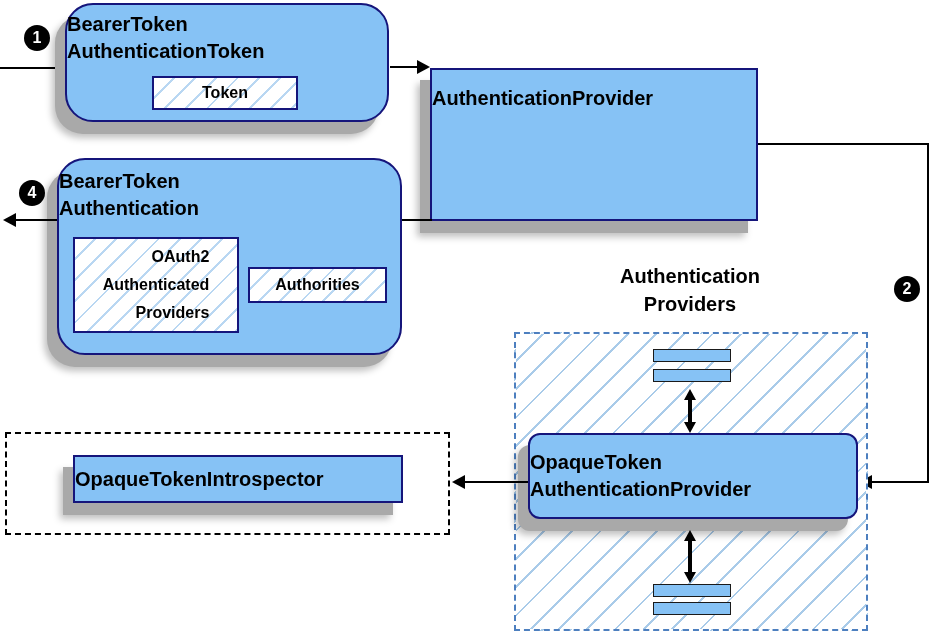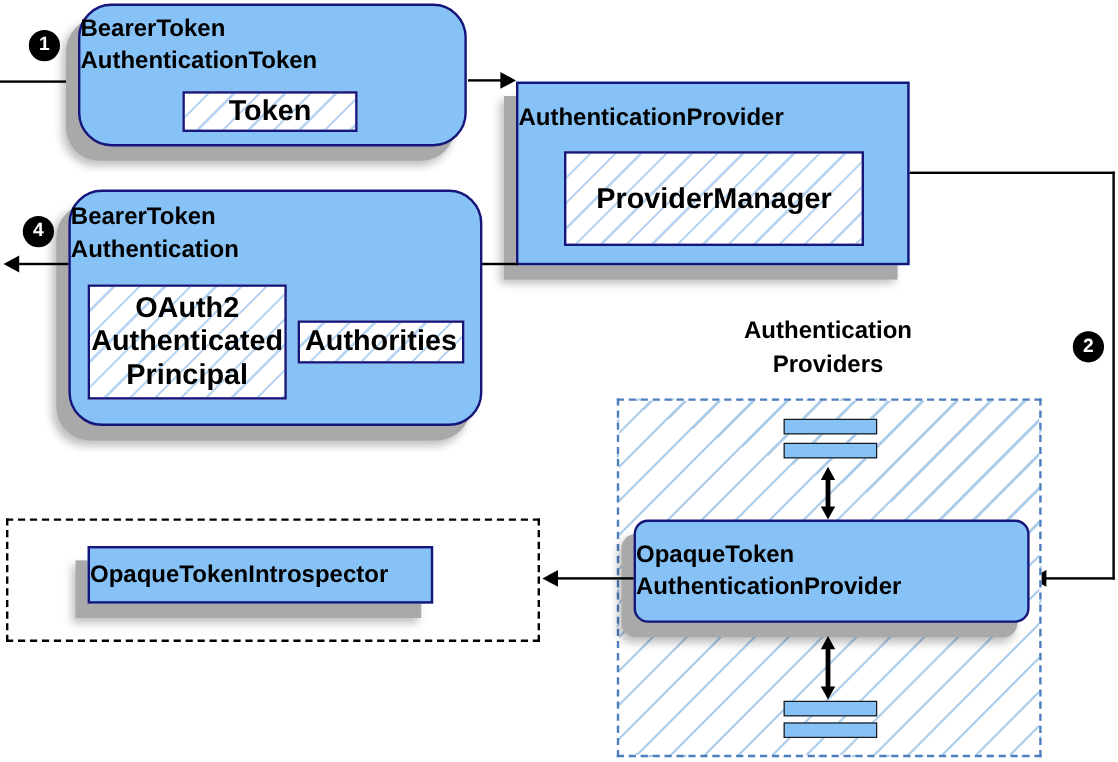--- a/index.html
+++ b/index.html
@@ -22,22 +22,22 @@
     border:2px solid var(--node-border);box-sizing:border-box;
     box-shadow:-10px 12px 0 0 #a9a9a9, -13px 16px 7px rgba(0,0,0,0.25);
   }
   .rounded{border-radius:28px;}
   .node-title{
     width:100%;text-align:left;font-size:20px;line-height:27px;
     white-space:pre-line;letter-spacing:0;
   }
   .inner-box{
     position:absolute;box-sizing:border-box;border:2px solid var(--node-border);
-    display:flex;align-items:center;justify-content:center;text-align:center;
-    font-size:24px;line-height:28px;white-space:pre-line;
+    display:flex;align-items:center;justify-content:center;text-align:right;
+    font-size:16px;line-height:28px;white-space:pre-line;
     background:
       repeating-linear-gradient(135deg, rgba(0,0,0,0) 0px, rgba(0,0,0,0) 13px,
         var(--hatch-line) 13px, var(--hatch-line) 15px),#fff;
   }
   .group-area{
     position:absolute;box-sizing:border-box;border:2px dashed var(--group-border);
     background:
       repeating-linear-gradient(135deg, rgba(0,0,0,0) 0px, rgba(0,0,0,0) 18px,
         var(--group-hatch-line) 18px, var(--group-hatch-line) 20px),#fff;
   }
@@ -77,31 +77,30 @@
     <div class="node-title" style="margin-top:6px;">BearerToken
 AuthenticationToken</div>
     <div class="inner-box" style="left:85px;top:71px;width:146px;height:34px;">Token</div>
   </div>
 
   <div class="line h" style="left:390px;top:66px;width:30px;"></div>
   <div class="tri right" style="left:417px;top:60px;"></div>
 
   <div class="node" style="left:430px;top:68px;width:328px;height:153px;">
     <div class="node-title" style="margin-top:15px;">AuthenticationProvider</div>
-    <div class="inner-box" style="left:38px;top:56px;width:250px;height:79px;">ProviderManager</div>
   </div>
 
   <div class="line h" style="left:400px;top:219px;width:32px;"></div>
 
   <div class="node rounded" style="left:57px;top:158px;width:345px;height:197px;">
     <div class="node-title" style="margin-top:8px;">BearerToken
 Authentication</div>
     <div class="inner-box" style="left:14px;top:77px;width:166px;height:96px;">OAuth2
 Authenticated
-Principal</div>
+Providers</div>
     <div class="inner-box" style="left:189px;top:107px;width:139px;height:36px;">Authorities</div>
   </div>
 
   <div class="line h" style="left:13px;top:219px;width:44px;"></div>
   <div class="tri left" style="left:3px;top:213px;"></div>
 
   <div class="line h" style="left:758px;top:143px;width:171px;"></div>
   <div class="line v" style="left:927px;top:143px;height:340px;"></div>
   <div class="line h" style="left:871px;top:481px;width:58px;"></div>
   <div class="tri left" style="left:859px;top:475px;"></div>
@@ -126,17 +125,17 @@
   <div class="line v" style="left:688px;top:539px;width:4px;height:36px;"></div>
   <div class="tri down" style="left:684px;top:572px;"></div>
 
   <div class="bar" style="left:653px;top:584px;"></div>
   <div class="bar" style="left:653px;top:602px;"></div>
 
   <div class="line h" style="left:464px;top:481px;width:64px;"></div>
   <div class="tri left" style="left:452px;top:475px;"></div>
 
   <div class="dashed-group" style="left:5px;top:432px;width:445px;height:103px;"></div>
-  <div class="node" style="left:73px;top:455px;width:288px;height:48px;display:flex;align-items:center;justify-content:center;">
+  <div class="node" style="left:73px;top:455px;width:330px;height:48px;display:flex;align-items:center;justify-content:center;">
     <div class="node-title">OpaqueTokenIntrospector</div>
   </div>
 
 </div>
 
 </body></html>

